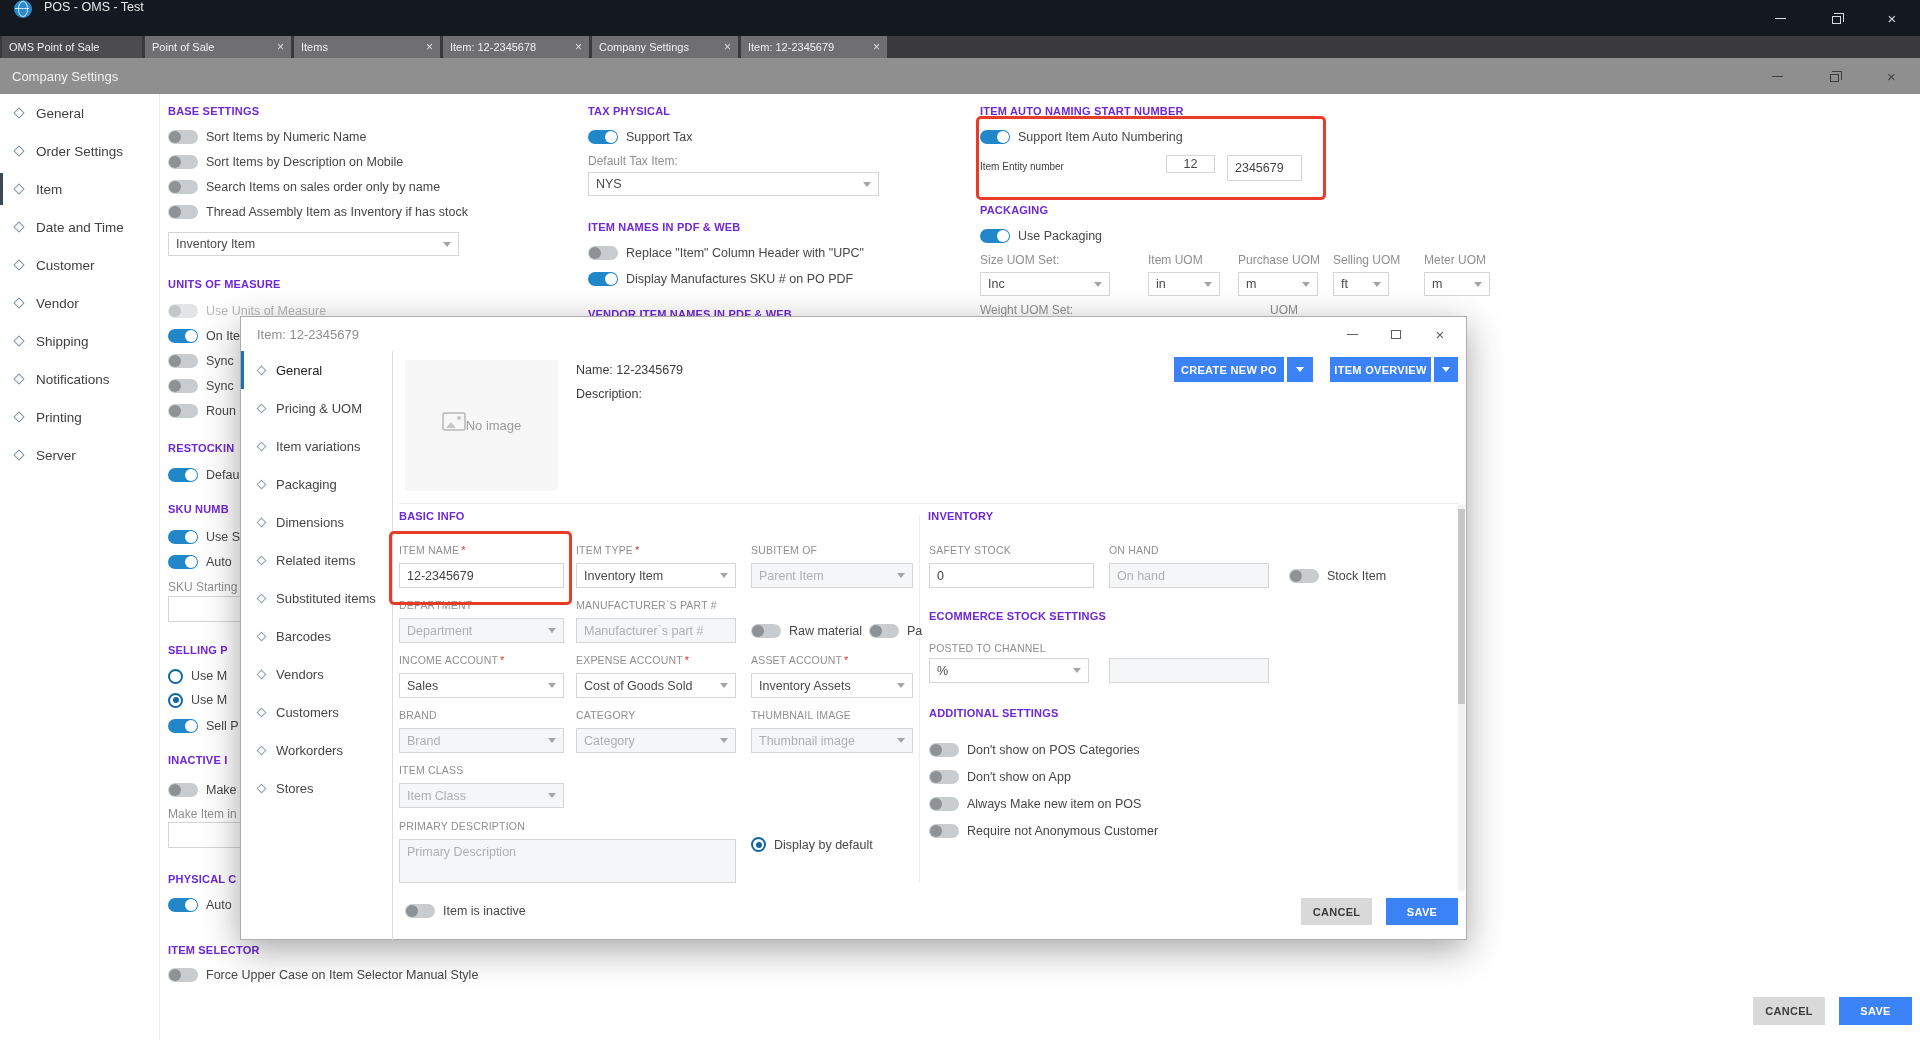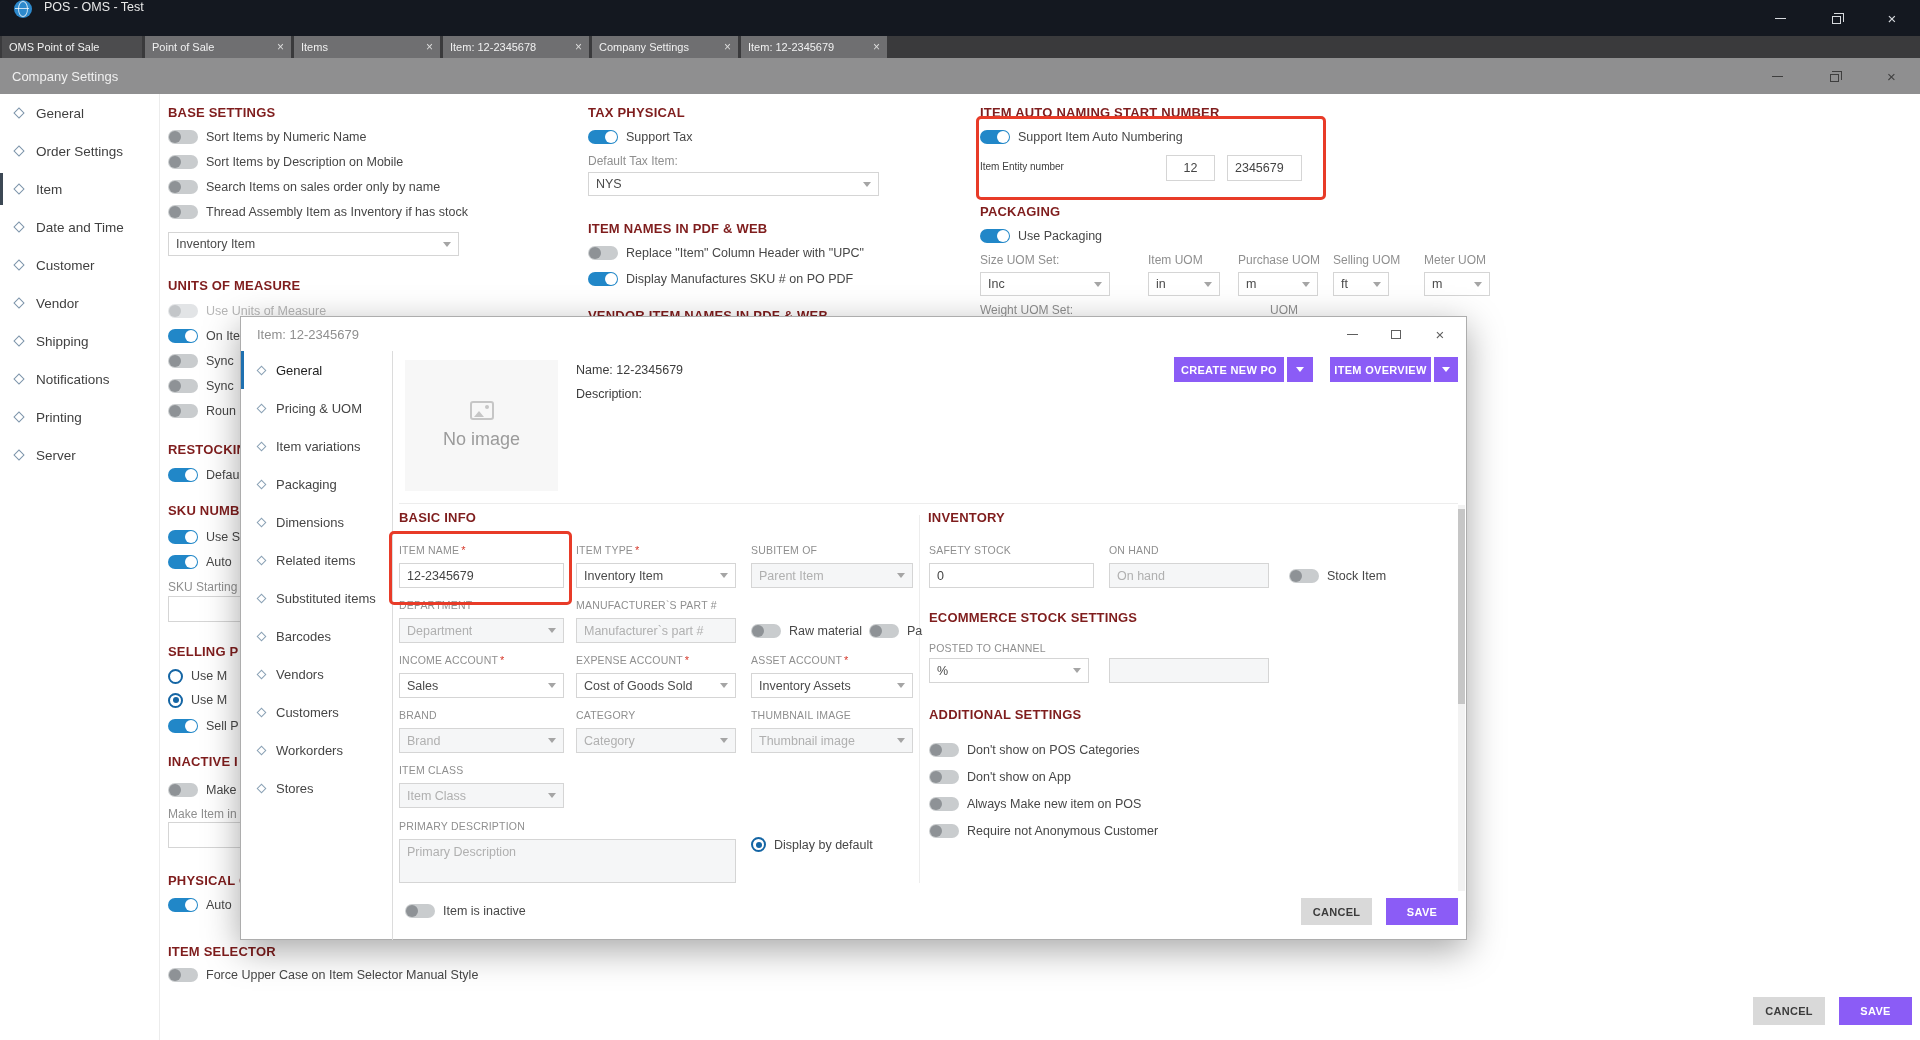--- a/index.html
+++ b/index.html
@@ -34,21 +34,21 @@
 .cs-header{position:absolute;left:0;top:58px;width:1920px;height:36px;background:#8f8f90;display:flex;align-items:center;color:#f0f0f0}
 .cs-title{font-size:13px;margin-left:12px}
 
 
 .sidebar{position:absolute;left:0;top:94px;width:160px;height:946px;background:#fff;border-right:1px solid #ececec}
 .side-item{position:relative;height:38px;display:flex;align-items:center;padding-left:15px;font-size:13.5px;color:#3f3f3f}
 .side-item .dia{width:8px;height:8px;border:1.5px solid #7d95ab;transform:rotate(45deg);margin-right:13px;flex:none}
 .side-item.sel::before{content:"";position:absolute;left:0;top:3px;bottom:3px;width:3px;background:#3c4854}
 
 
-.sec-h{position:absolute;font-size:13px;font-weight:bold;color:#7f1d1d;white-space:nowrap;letter-spacing:.2px}
+.sec-h{position:absolute;font-size:11px;font-weight:bold;color:#6d28d9;white-space:nowrap;letter-spacing:.2px}
 .trow{position:absolute;display:flex;align-items:center;height:25px;white-space:nowrap}
 .tlabel{margin-left:8px;font-size:12.5px;color:#474747}
 .dimtext{color:#b7b7b7}
 .tg{width:30px;height:14px;border-radius:8px;background:#c9ccce;position:relative;flex:none}
 .tg::after{content:"";position:absolute;left:1px;top:1px;width:12px;height:12px;border-radius:50%;background:#8e9296}
 .tg.on{background:#2187c8}
 .tg.on::after{left:auto;right:1px;background:#fff}
 .tg.dim{background:#e2e4e6}
 .tg.dim::after{background:#c3c6c9}
 .radio{width:15px;height:15px;border-radius:50%;border:2px solid #1465a4;background:#fff;flex:none;position:relative}
@@ -59,34 +59,34 @@
 .dd-val{overflow:hidden;text-overflow:ellipsis}
 .car{width:0;height:0;border-left:4px solid transparent;border-right:4px solid transparent;border-top:5px solid #a5a5a5;flex:none;margin-left:6px}
 .dd.dis{background:#f5f6f7;color:#b0b0b0}
 .inp{position:absolute;height:25px;background:#fff;border:1px solid #d5d5d5;font-family:inherit;font-size:12.5px;color:#444;padding:0 7px}
 .inp.dis{background:#f5f6f7}
 .inp::placeholder{color:#b0b0b0}
 .inp.ctr{text-align:center}
 .flabel{position:absolute;font-size:10.5px;color:#8f8f8f;white-space:nowrap;letter-spacing:.2px}
 .req{color:#d6382a;margin-left:2px;font-size:11px}
 .btn{position:absolute;display:flex;align-items:center;justify-content:center;font-size:11px;font-weight:bold;letter-spacing:.3px;cursor:default}
-.btn.blue{background:#8b5cf6;color:#fff}
+.btn.blue{background:#3b82f6;color:#fff}
 .btn.gray{background:#d9d9d9;color:#3c3c3c}
 .carw{width:0;height:0;border-left:4px solid transparent;border-right:4px solid transparent;border-top:5px solid #fff}
 
 
 .dialog{position:absolute;left:240px;top:316px;width:1227px;height:624px;background:#fff;border:1px solid #adadad;box-shadow:0 10px 34px rgba(0,0,0,.35);z-index:40}
 .dlg-title{position:absolute;left:16px;top:10px;font-size:13px;color:#8f8f8f}
 .dlg-controls{position:absolute;right:4px;top:0;height:34px;display:flex}
 .dlg-nav{position:absolute;left:0;top:34px;width:152px;height:589px;border-right:1px solid #dcdcdc}
 .nav-item{position:relative;height:38px;display:flex;align-items:center;padding-left:17px;font-size:13px;color:#454545}
 .nav-item .dia{width:7px;height:7px;border:1.5px solid #8aa1b5;transform:rotate(45deg);margin-right:11px;flex:none}
 .nav-item.sel{color:#222}
 .nav-item.sel::before{content:"";position:absolute;left:0;top:0;bottom:0;width:3px;background:#1e70b0}
-.noimg{position:absolute;left:164px;top:43px;width:153px;height:131px;background:#f7f7f7;display:flex;flex-direction:column;align-items:center;justify-content:center;color:#9b9b9b;font-size:18px}
+.noimg{position:absolute;left:164px;top:43px;width:153px;height:131px;background:#f7f7f7;display:flex;flex-direction:row;align-items:center;justify-content:center;color:#9b9b9b;font-size:13px}
 .img-ic{width:24px;height:19px;border:2px solid #c6c6c6;border-radius:3px;position:relative;margin-bottom:9px}
 .img-ic::before{content:"";position:absolute;right:3px;top:2px;width:4px;height:4px;border-radius:50%;background:#c6c6c6}
 .img-ic::after{content:"";position:absolute;left:2px;bottom:1px;width:0;height:0;border-left:5px solid transparent;border-right:5px solid transparent;border-bottom:6px solid #c6c6c6}
 .dtext{position:absolute;font-size:12.5px;color:#3c3c3c;white-space:nowrap}
 .divider-h{position:absolute;background:#ededed;height:1px}
 .divider-v{position:absolute;background:#ededed;width:1px}
 .sb-track{position:absolute;width:7px;background:#f2f2f2}
 .sb-thumb{position:absolute;width:7px;background:#c6c6c6}
 .ta{position:absolute;background:#f5f6f7;border:1px solid #d5d5d5;font-size:12.5px;color:#b0b0b0;padding:5px 7px}
 .redbox{position:absolute;border:3px solid #e83b28;border-radius:5px;z-index:60;pointer-events:none}
@@ -313,21 +313,21 @@
       <span class="tlabel">Display Manufactures SKU # on PO PDF</span>
     </div>
   <div class="sec-h" style="left:588px;top:308px">VENDOR ITEM NAMES IN PDF &amp; WEB</div>
 
   <div class="sec-h" style="left:980px;top:105px">ITEM AUTO NAMING START NUMBER</div>
   <div class="trow" style="left:980px;top:124px">
       <span class="tg on"></span>
       <span class="tlabel">Support Item Auto Numbering</span>
     </div>
   <div class="nlabel" style="left:980px;top:161px">Item Entity number</div>
-  <input class="inp ctr" style="left: 1166px; top: 155px; width: 49px; height: 26px;" value="12">
+  <input class="inp ctr" style="left: 1166px; top: 155px; width: 49px; height: 18px;" value="12">
   <input class="inp" style="left: 1227px; top: 155px; width: 75px; height: 26px;" value="2345679">
   <div class="redbox" style="left:976px;top:116px;width:350px;height:84px"></div>
 
   <div class="sec-h" style="left:980px;top:204px">PACKAGING</div>
   <div class="trow" style="left:980px;top:223px">
       <span class="tg on"></span>
       <span class="tlabel">Use Packaging</span>
     </div>
   <div class="slabel" style="left:980px;top:253px">Size UOM Set:</div>
   <div class="slabel" style="left:1148px;top:253px">Item UOM</div>

